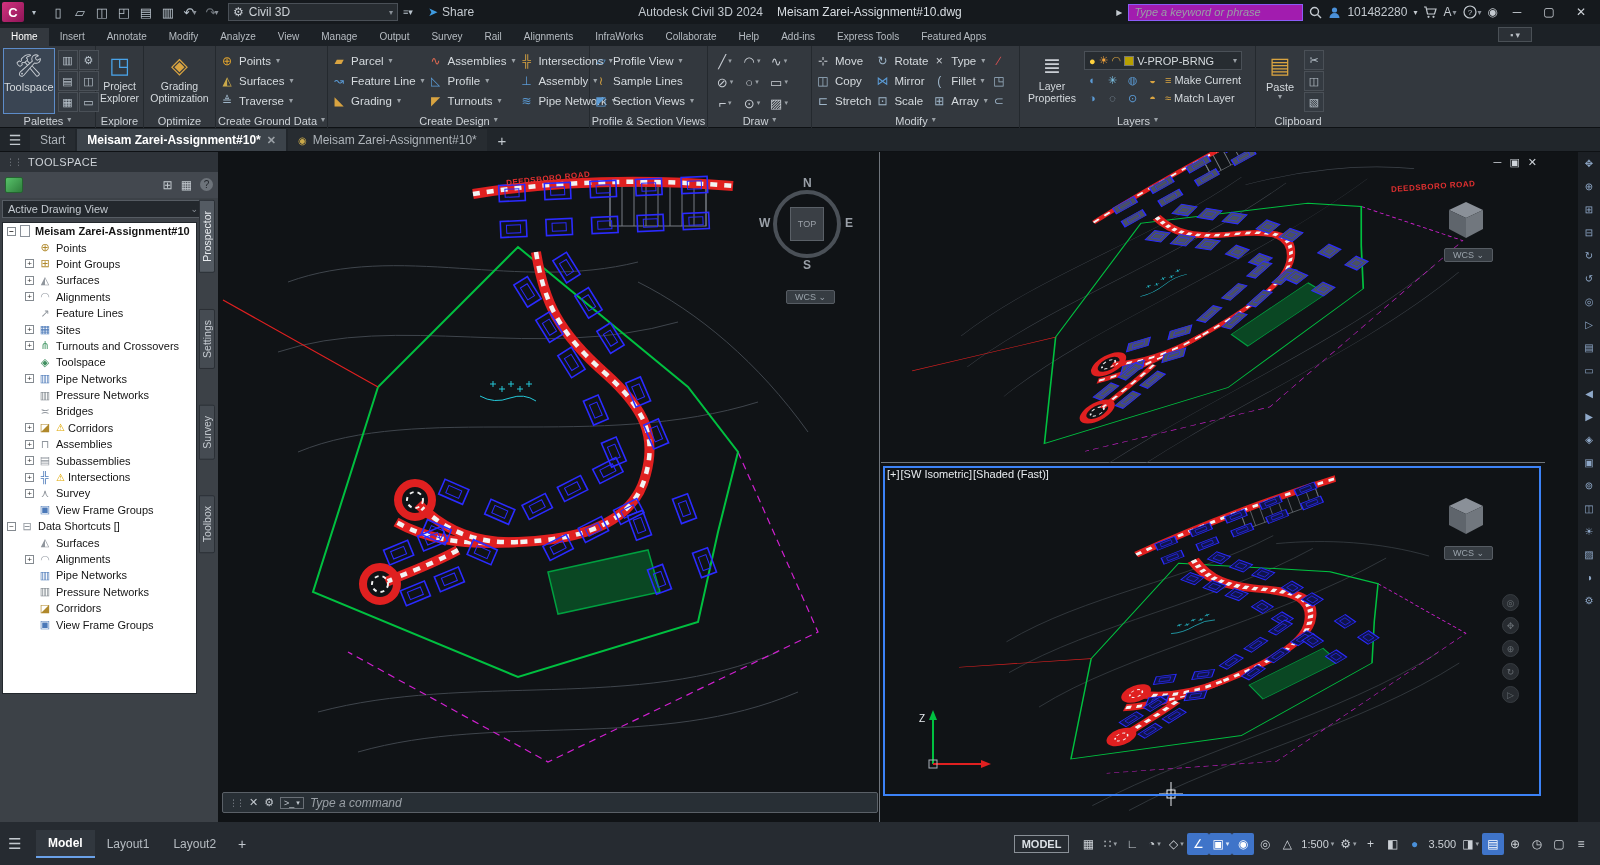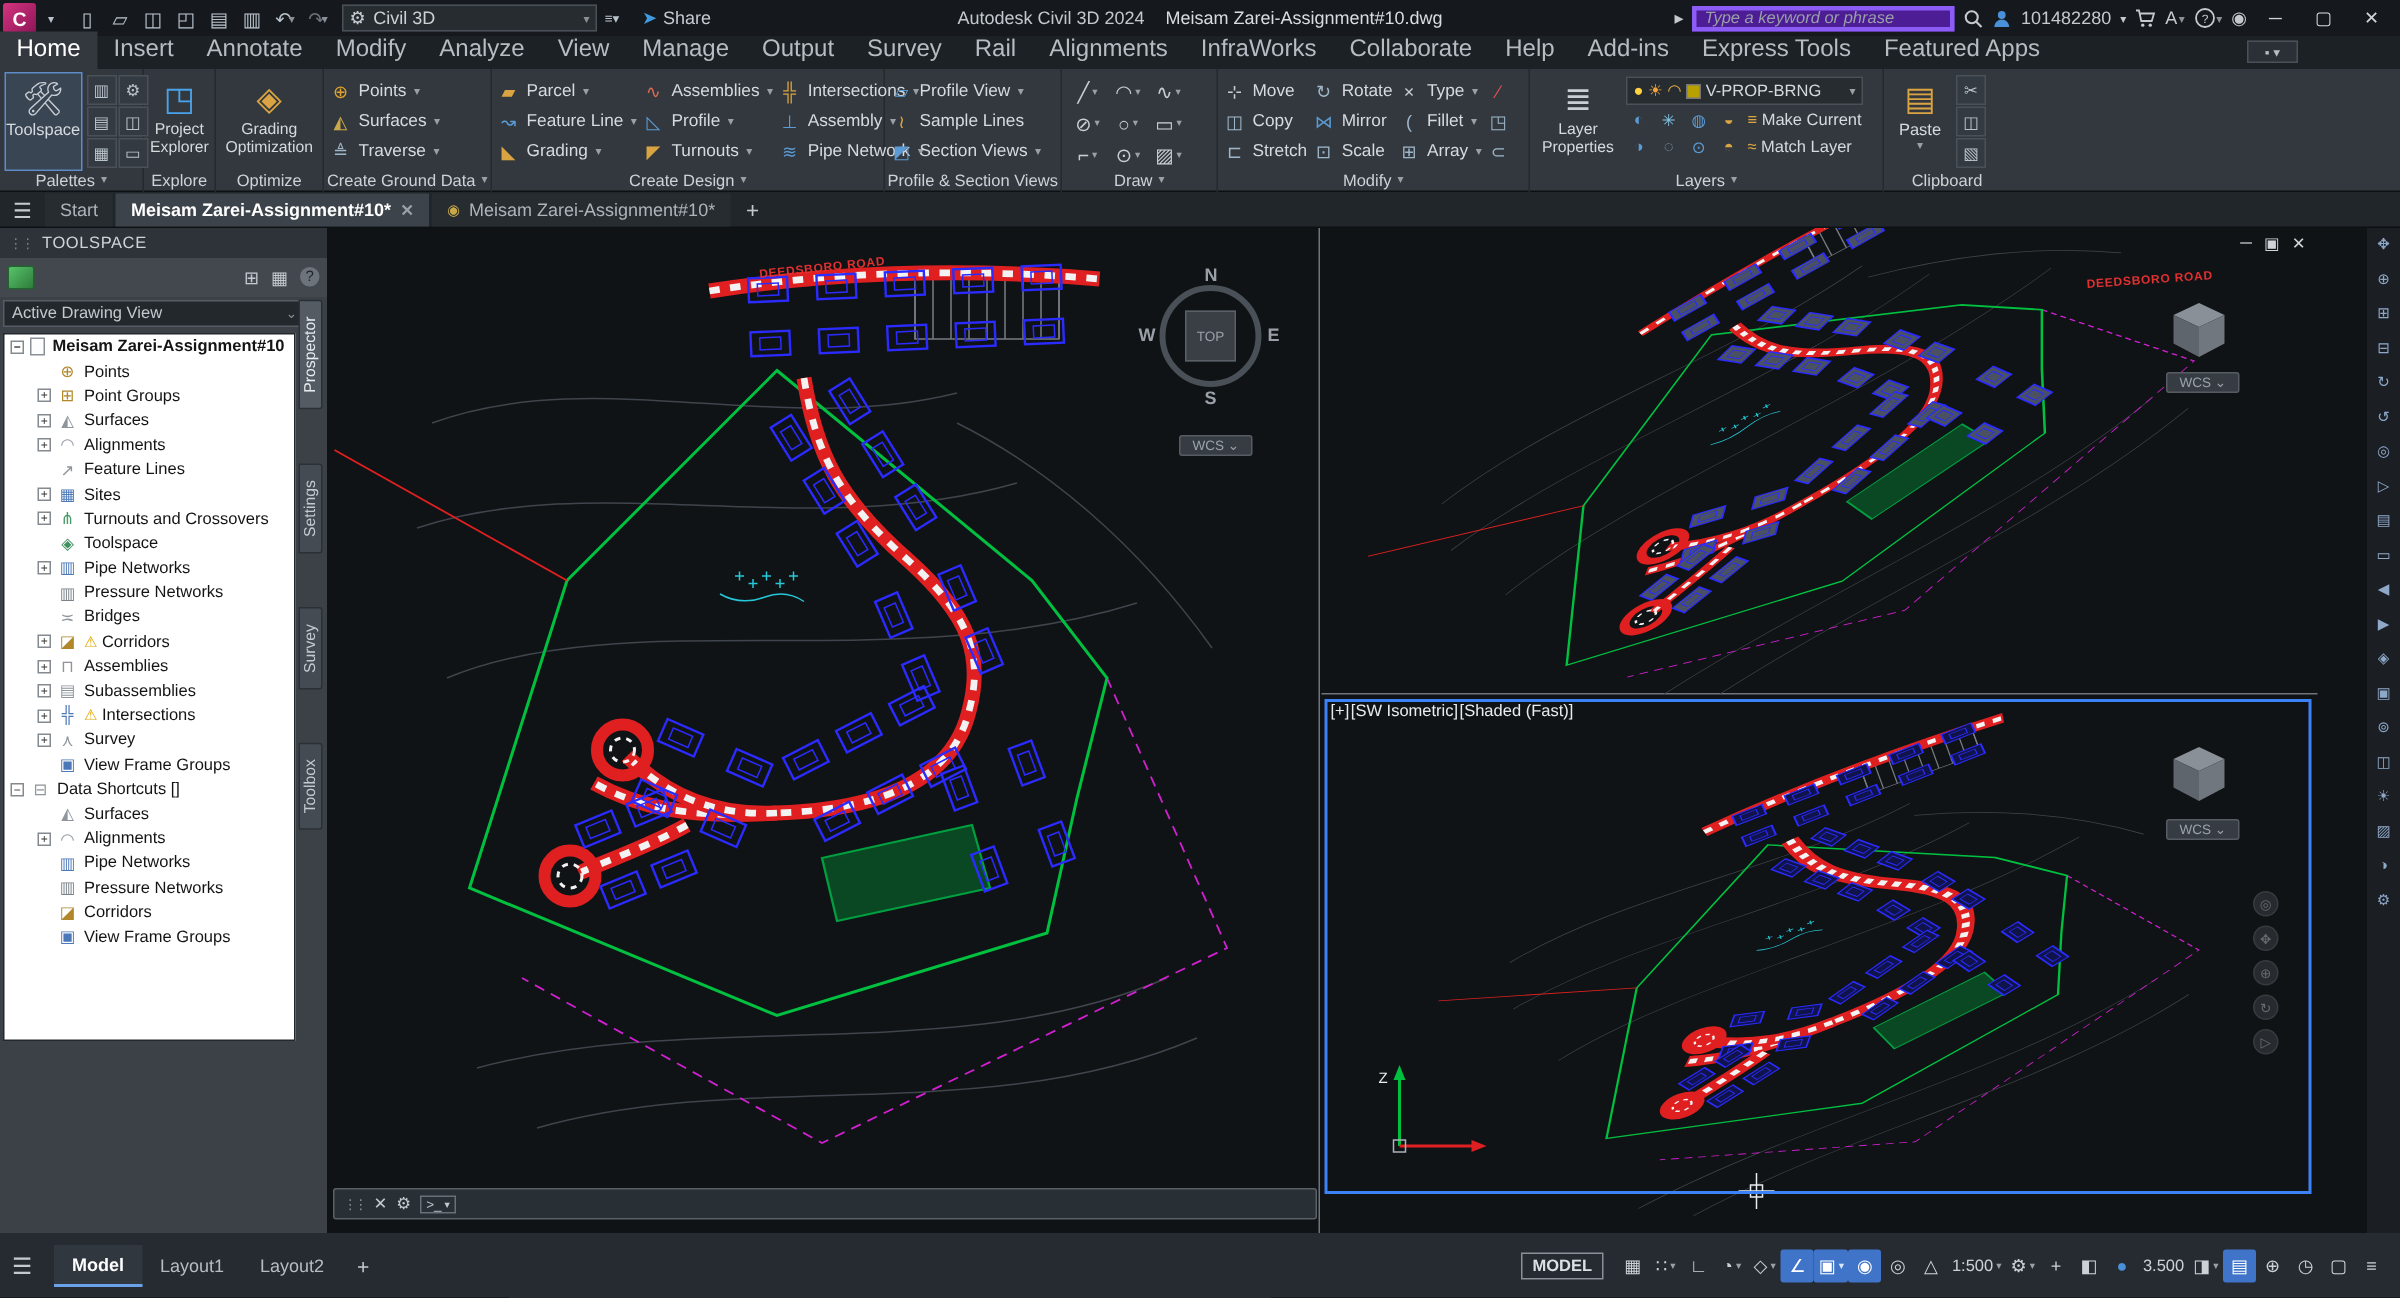--- a/index.html
+++ b/index.html
@@ -12,30 +12,30 @@
   .qat{display:flex;align-items:center;gap:2px;margin-left:4px;}
   .qbtn{width:20px;height:20px;display:flex;align-items:center;justify-content:center;color:#b9c3cc;font-size:13px;cursor:default;}
   .qbtn .c{font-size:8px;color:#8a9098;margin-left:-2px;}
   .wsbox{display:flex;align-items:center;height:18px;background:#272c31;border:1px solid #4a5057;padding:0 4px;width:170px;margin-left:6px;color:#ccd1d6;}
   .wsbox .gear{color:#c9ced4;margin-right:5px;}
   .wsbox .sp{flex:1;}
   .share{display:flex;align-items:center;gap:4px;margin-left:10px;color:#c4cad0;}
   .plane{color:#3f9be0;font-size:12px;}
   .tcenter{position:absolute;left:0;right:0;top:0;height:24px;display:flex;align-items:center;justify-content:center;gap:14px;pointer-events:none;color:#c2c8ce;font-size:12px;}
   .tright{position:absolute;right:0;top:0;height:24px;display:flex;align-items:center;gap:6px;padding-right:6px;}
-  .searchbox{width:175px;height:17px;background:#4c1d95;border:3px solid #8b5cf6;color:#cfd3d8;font-size:11px;font-style:italic;padding:0 5px;}
+  .searchbox{width:175px;height:17px;background:#a21caf;border:1px solid #8b5cf6;color:#cfd3d8;font-size:11px;font-style:italic;padding:0 5px;}
   .searchbox::placeholder{color:#999fa6;font-style:italic;}
   .tic{color:#c3c9cf;font-size:12px;display:flex;align-items:center;gap:1px;}
   .tic .c{font-size:8px;color:#8a9098;}
   .uid{color:#c3c9cf;}
   .winbtn{width:26px;height:20px;display:flex;align-items:center;justify-content:center;color:#cfd4da;font-size:12px;}
 
   
   .tabsrow{position:absolute;left:0;top:24px;width:1600px;height:22px;background:#1c2126;display:flex;align-items:flex-end;}
-  .rtab{padding:3px 11px 4px;color:#b6bcc2;font-size:16px;cursor:default;}
+  .rtab{padding:3px 11px 4px;color:#b6bcc2;font-size:10px;cursor:default;}
   .rtab.active{background:#33383e;color:#fff;}
   .ribtoggle{margin-left:10px;margin-bottom:3px;width:34px;height:15px;background:#2b3036;border:1px solid #4a5056;color:#b6bcc2;font-size:9px;display:flex;align-items:center;justify-content:center;gap:3px;}
 
   
   .ribbon{position:absolute;left:0;top:46px;width:1600px;height:82px;background:#33383e;display:flex;border-bottom:1px solid #0e1114;}
   .panel{height:82px;border-right:1px solid #24292e;position:relative;padding:3px 4px 15px;display:flex;gap:4px;}
   .pfoot{position:absolute;left:0;bottom:1px;width:100%;text-align:center;font-size:11px;color:#cdd2d7;display:flex;justify-content:center;gap:4px;}
   .pfoot .c{font-size:8px;color:#9aa0a6;}
   .bigbtn{width:62px;display:flex;flex-direction:column;align-items:center;justify-content:flex-start;color:#d5dade;font-size:11px;text-align:center;line-height:1.1;padding-top:2px;}
   .bigbtn .bicon{font-size:22px;height:30px;display:flex;align-items:center;color:#c9ced4;} 
@@ -934,20 +934,21 @@
         <span class="pt" style="right:-2px;top:36px;">E</span>
         <div class="topsq">TOP</div>
       </div>
       <div class="wcschip" style="right:44px;top:138px;"><span>WCS</span> ⌄</div>
       <div class="roadlabel" style="left:288px;top:22px;transform:rotate(-6deg);">DEEDSBORO ROAD</div>
       <div class="cmdbar">
         <span class="grip">⋮⋮</span>
         <span class="ci">✕</span>
         <span class="ci">⚙</span>
         <span class="cmdchip">&gt;_ <span style="font-size:7px;">▾</span></span>
+        <input class="cmdinput" placeholder="Type a command" style="">
       </div>
     </div>
 
     <div class="vp vpTR">
       <svg id="svgTR" width="664" height="311" viewBox="0 0 664 311">
           <g transform="translate(332,148) scale(0.92) rotate(-28) scale(1,0.47) translate(-330,-330)">
             <path d="M70,130 C180,90 300,140 420,110" fill="none" stroke="#3f454c" stroke-width="1"></path>
             <path d="M60,200 C180,160 320,210 460,170" fill="none" stroke="#3f454c" stroke-width="1"></path>
             <path d="M80,300 C200,250 380,300 540,250" fill="none" stroke="#3f454c" stroke-width="1"></path>
             <path d="M100,560 C250,520 420,560 560,500" fill="none" stroke="#3f454c" stroke-width="1"></path>

